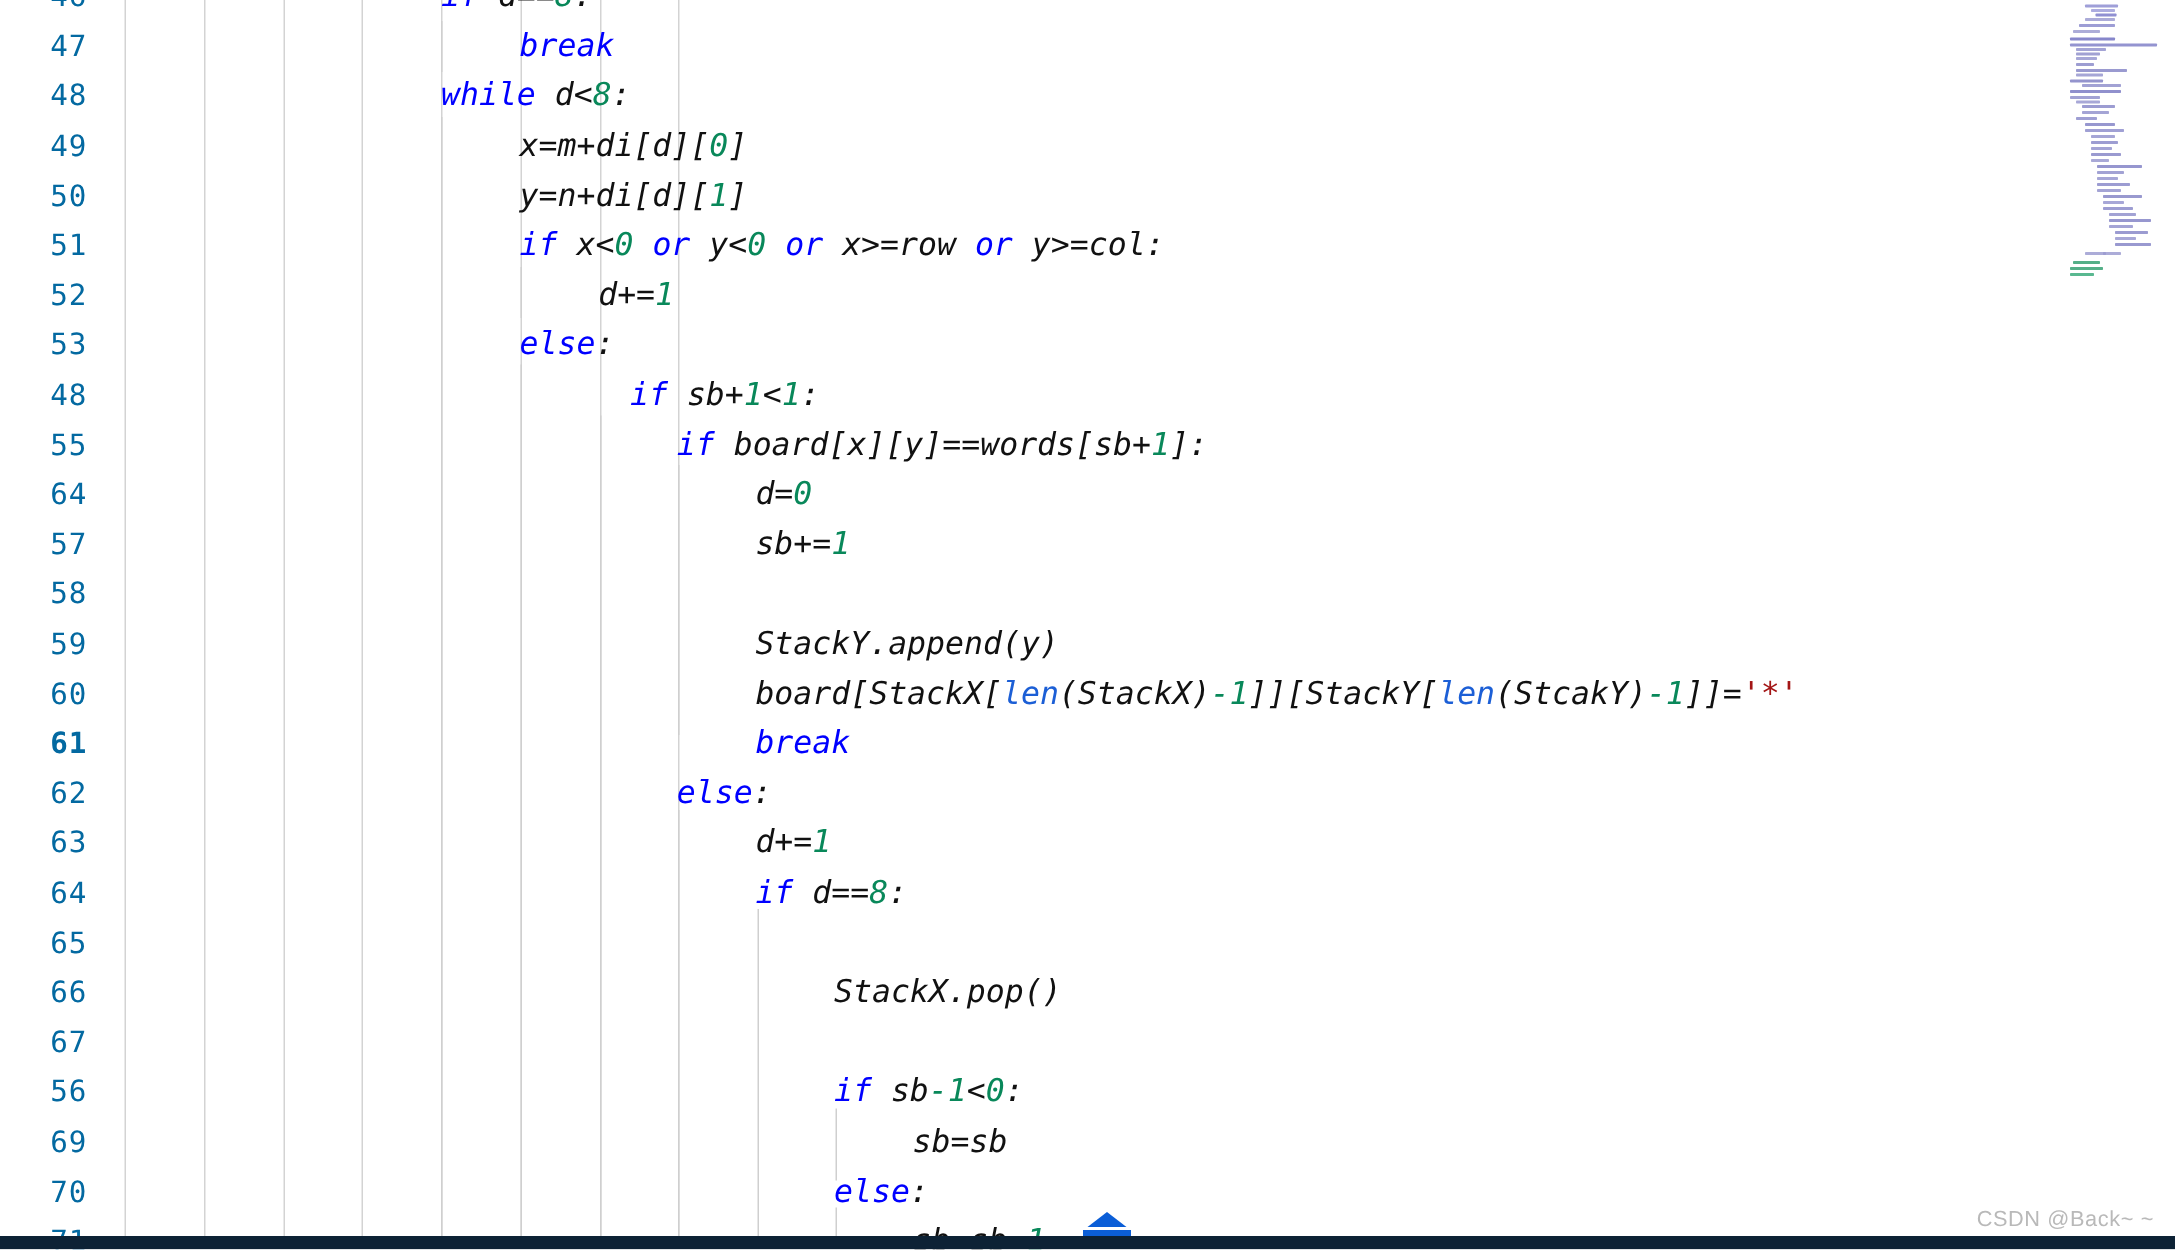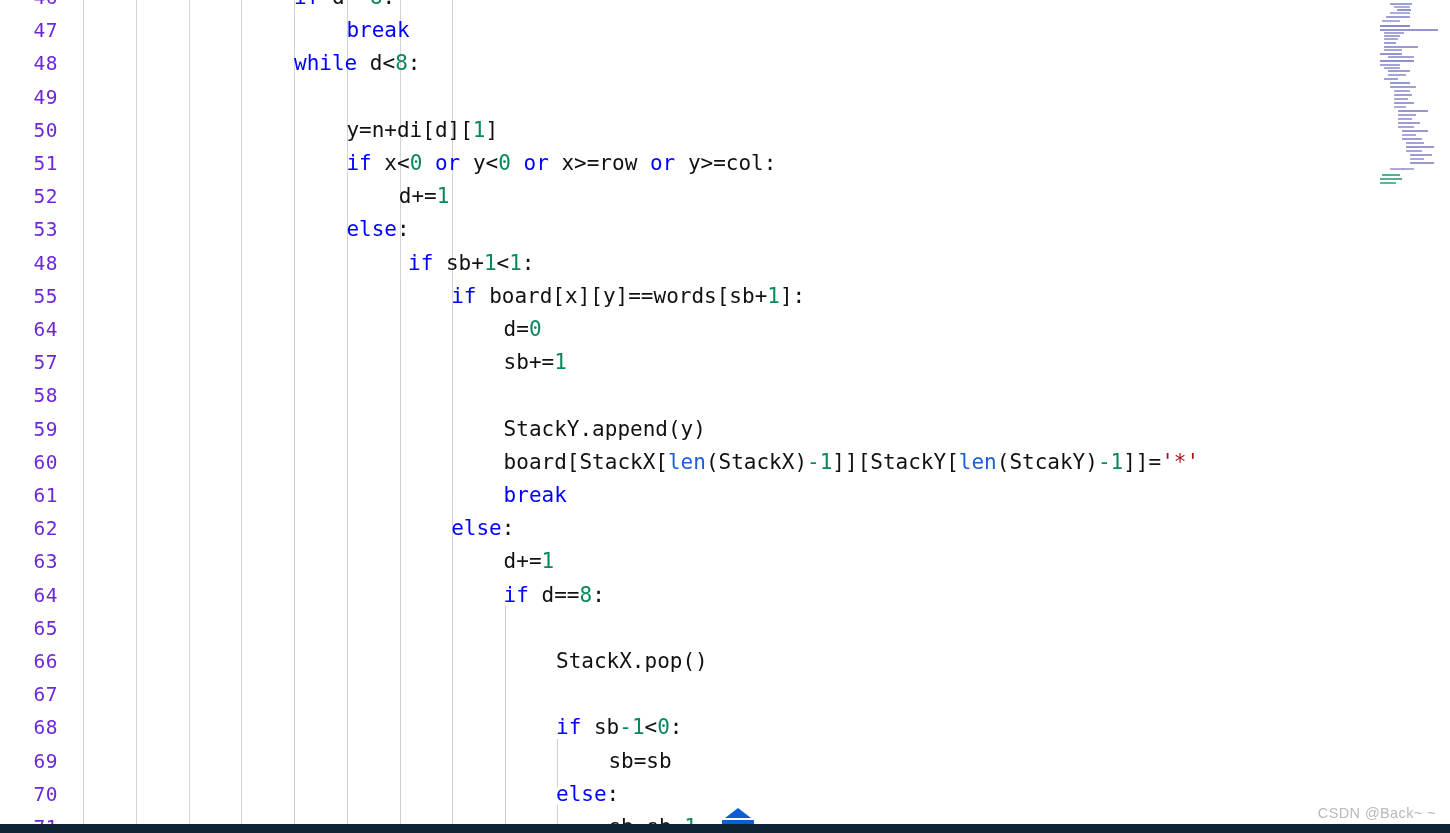--- a/index.html
+++ b/index.html
@@ -30,21 +30,21 @@
     z-index: 5;
   }
   .lnum {
     position: absolute;
     right: 10px;
     width: 58px;
     text-align: right;
     font-family: "DejaVu Sans Mono", "Liberation Mono", monospace;
     font-size: 19.5px;
     line-height: 33.2px;
-    color: #6d28d9;
+    color: #0369a1;
     letter-spacing: 0.5px;
     user-select: none;
   }
 
   
   .guide {
     position: absolute;
     top: 0;
     width: 1px;
     height: 824px;
@@ -62,20 +62,21 @@
   .code-line {
     position: absolute;
     left: 0;
     height: 33.2px;
     line-height: 33.2px;
     white-space: pre;
     font-family: "DejaVu Sans Mono", "Liberation Mono", monospace;
     font-size: 21px;
     color: #111111;
     letter-spacing: 0px;
+    font-style: italic;
   }
   .tok-kw   { color: #0000ff; }
   .tok-num  { color: #09885a; }
   .tok-fn   { color: #1c5fd6; }
   .tok-str  { color: #a31515; }
   .tok-plain{ color: #111111; }
 
   
   .lguide {
     position: absolute;
@@ -173,42 +174,43 @@
       <div class="lnum" style="top: 147px;">51</div>
       <div class="lnum" style="top: 180.2px; margin-left: 16px;">52</div>
       <div class="lnum" style="top: 213.4px;">53</div>
       <div class="lnum" style="top: 246.6px;">48</div>
       <div class="lnum" style="top: 279.8px;">55</div>
       <div class="lnum" style="top: 313px;">64</div>
       <div class="lnum" style="top: 346.2px;">57</div>
       <div class="lnum" style="top: 379.4px;">58</div>
       <div class="lnum" style="top: 412.6px;">59</div>
       <div class="lnum" style="top: 445.8px;">60</div>
-      <div class="lnum" style="top: 479px;">61</div>
+      <div class="lnum" style="top: 479px; font-weight: bold;">61</div>
       <div class="lnum" style="top: 512.2px; padding-left: 24px;">62</div>
       <div class="lnum" style="top: 545.4px;">63</div>
       <div class="lnum" style="top: 578.6px;">64</div>
       <div class="lnum" style="top: 611.8px;">65</div>
       <div class="lnum" style="top: 645px;">66</div>
       <div class="lnum" style="top: 678.2px;">67</div>
-      <div class="lnum" style="top: 711.4px;">68</div>
+      <div class="lnum" style="top: 711.4px;">56</div>
       <div class="lnum" style="top: 744.6px;">69</div>
       <div class="lnum" style="top: 777.8px;">70</div>
       <div class="lnum" style="top: 811px;">71</div>
     </div>
 
   <div id="code-surface">
       <div class="code-line" style="top: -19px; left: 294px;"><span class="tok-kw">if </span><span class="tok-plain">d==</span><span class="tok-num">8</span><span class="tok-plain">:</span></div>
       <div class="code-line" style="top: 14.2px; left: 346.4px;"><span class="tok-kw">break</span></div>
       <div class="code-line" style="top: 47.4px; left: 294px;"><span class="tok-kw">while </span><span class="tok-plain">d&lt;</span><span class="tok-num">8</span><span class="tok-plain">:</span></div>
+      <div class="code-line" style="top: 80.6px; left: 346.4px;"><span class="tok-plain">x=m+di[d][</span><span class="tok-num">0</span><span class="tok-plain">]</span></div>
       <div class="code-line" style="top: 113.8px; left: 346.4px;"><span class="tok-plain">y=n+di[d][</span><span class="tok-num">1</span><span class="tok-plain">]</span></div>
       <div class="code-line" style="top: 147px; left: 346.4px;"><span class="tok-kw">if </span><span class="tok-plain">x&lt;</span><span class="tok-num">0</span><span class="tok-plain"> </span><span class="tok-kw">or</span><span class="tok-plain"> y&lt;</span><span class="tok-num">0</span><span class="tok-plain"> </span><span class="tok-kw">or</span><span class="tok-plain"> x&gt;=row </span><span class="tok-kw">or</span><span class="tok-plain"> y&gt;=col:</span></div>
       <div class="code-line" style="top: 180.2px; left: 398.8px;"><span class="tok-plain">d+=</span><span class="tok-num">1</span></div>
       <div class="code-line" style="top: 213.4px; left: 346.4px;"><span class="tok-kw">else</span><span class="tok-plain">:</span></div>
-      <div class="code-line" style="top: 246.6px; left: 408px;"><span class="tok-kw">if </span><span class="tok-plain">sb+</span><span class="tok-num">1</span><span class="tok-plain">&lt;</span><span class="tok-num">1</span><span class="tok-plain">:</span></div>
+      <div class="code-line" style="top: 246.6px; left: 420px;"><span class="tok-kw">if </span><span class="tok-plain">sb+</span><span class="tok-num">1</span><span class="tok-plain">&lt;</span><span class="tok-num">1</span><span class="tok-plain">:</span></div>
       <div class="code-line" style="top: 279.8px; left: 451.2px;"><span class="tok-kw">if </span><span class="tok-plain">board[x][y]==words[sb+</span><span class="tok-num">1</span><span class="tok-plain">]:</span></div>
       <div class="code-line" style="top: 313px; left: 503.6px;"><span class="tok-plain">d=</span><span class="tok-num">0</span></div>
       <div class="code-line" style="top: 346.2px; left: 503.6px;"><span class="tok-plain">sb+=</span><span class="tok-num">1</span></div>
       <div class="code-line" style="top: 412.6px; left: 503.6px;"><span class="tok-plain">StackY.append(y)</span></div>
       <div class="code-line" style="top: 445.8px; left: 503.6px;"><span class="tok-plain">board[StackX[</span><span class="tok-fn">len</span><span class="tok-plain">(StackX)</span><span class="tok-num">-1</span><span class="tok-plain">]][StackY[</span><span class="tok-fn">len</span><span class="tok-plain">(StcakY)</span><span class="tok-num">-1</span><span class="tok-plain">]]=</span><span class="tok-str">'*'</span></div>
       <div class="code-line" style="top: 479px; left: 503.6px;"><span class="tok-kw">break</span></div>
       <div class="code-line" style="top: 512.2px; left: 451.2px;"><span class="tok-kw">else</span><span class="tok-plain">:</span></div>
       <div class="code-line" style="top: 545.4px; left: 503.6px;"><span class="tok-plain">d+=</span><span class="tok-num">1</span></div>
       <div class="code-line" style="top: 578.6px; left: 503.6px;"><span class="tok-kw">if </span><span class="tok-plain">d==</span><span class="tok-num">8</span><span class="tok-plain">:</span></div>
       <div class="code-line" style="top: 645px; left: 556px;"><span class="tok-plain">StackX.pop()</span></div>

